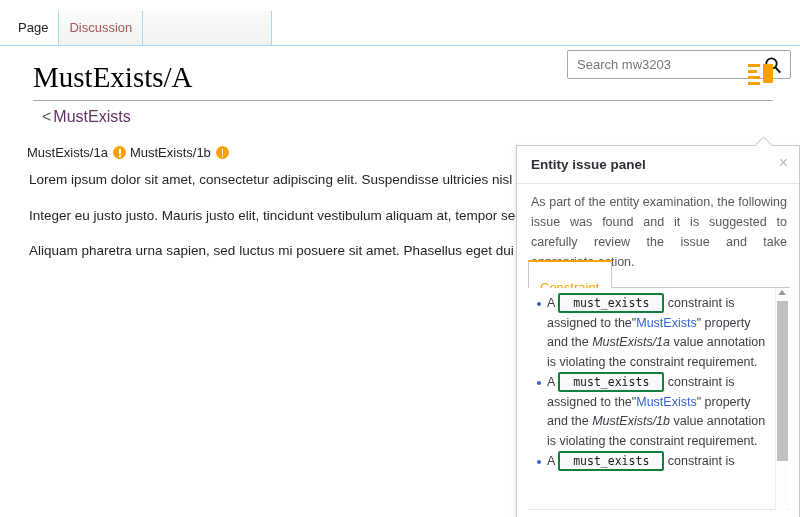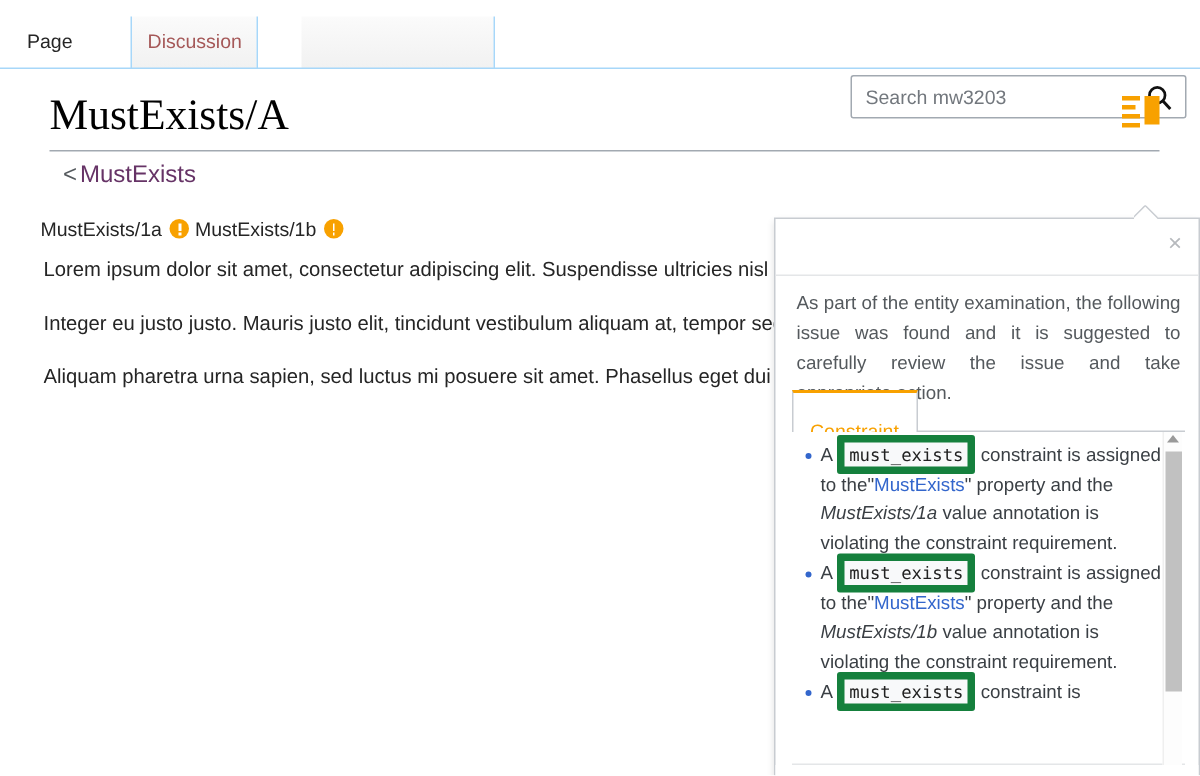--- a/index.html
+++ b/index.html
@@ -19,21 +19,21 @@
   .tabbar {
     position: absolute;
     left: 0; top: 0;
     width: 800px; height: 46px;
     background: #ffffff;
   }
   .tabbar .rule {
     position: absolute; left: 0; bottom: 0; width: 800px; height: 1px;
     background: #a7d7f9;
   }
-  .tabs-left { position: absolute; left: 8px; top: 11px; display: flex; align-items: flex-end; gap: 29px; }
+  .tabs-left { position: absolute; left: 8px; top: 11px; display: flex; align-items: flex-end; }
   .tabs-right { position: absolute; left: 387px; top: 11px; display: flex; align-items: flex-end; }
 
   .tab {
     height: 35px;
     padding: 9px 10px 0 10px;
     font-size: 13px;
     line-height: 16px;
     white-space: nowrap;
     cursor: pointer;
     background: transparent;
@@ -270,23 +270,23 @@
     content: "";
     position: absolute; left: -9px; top: 8px;
     width: 4px; height: 4px;
     background: #3366cc;
     border-radius: 50%;
   }
   code.ck {
     font-family: "DejaVu Sans Mono", "Liberation Mono", monospace;
     font-size: 11.5px;
     background: #f8f9fa;
-    border: 5px solid #15803d;
+    border: 2px solid #15803d;
     border-radius: 2px;
-    padding: 1px 3px;
+    padding: 1px 13px;
     color: #222;
   }
   .issue-list a { color: #3366cc; text-decoration: none; cursor: pointer; }
   .issue-list em { font-style: italic; }
 
   
   .scrollbar {
     position: absolute; right: 11px; top: 142px;
     width: 13px; height: 222px;
     background: #fdfdfd;
@@ -371,20 +371,21 @@
           <i></i>
           <i></i>
       </span>
       <span class="block"></span>
     </div>
 
     <div class="panel">
       <div class="panel-caret"></div>
 
       <div class="panel-header">
+        <div class="panel-title">Entity issue panel</div>
         <div class="panel-close">×</div>
       </div>
 
       <div class="panel-desc">As part of the entity examination, the following issue was found and it is suggested to carefully review the issue and take appropriate action.</div>
 
       <div class="panel-tabs">
         <div class="ptab">
           <span>Constraint</span>
           <span class="u"></span>
         </div>

